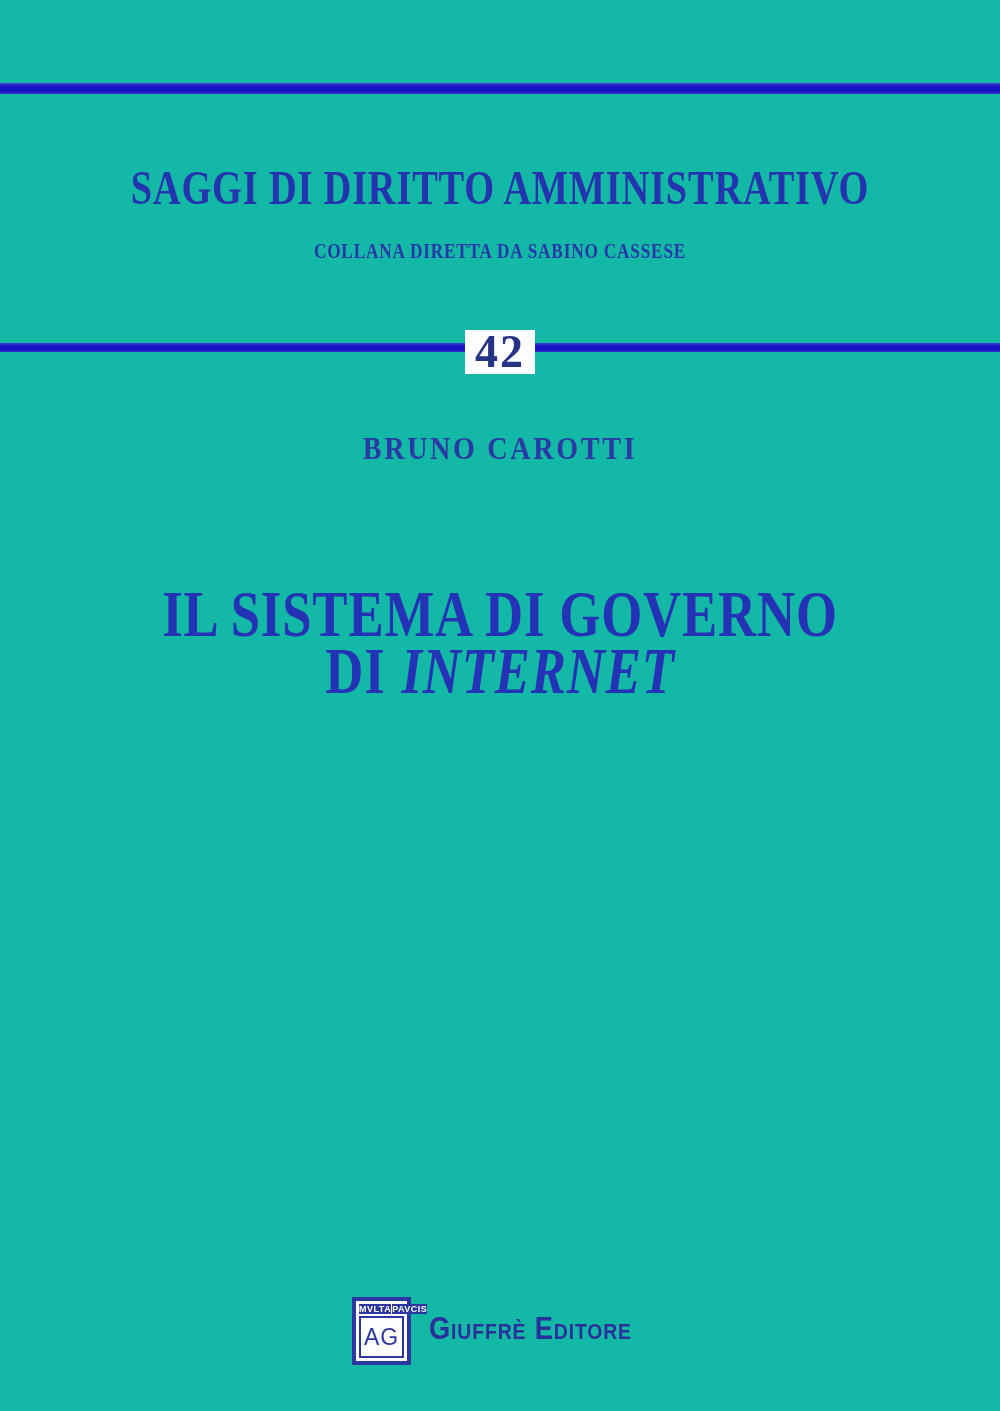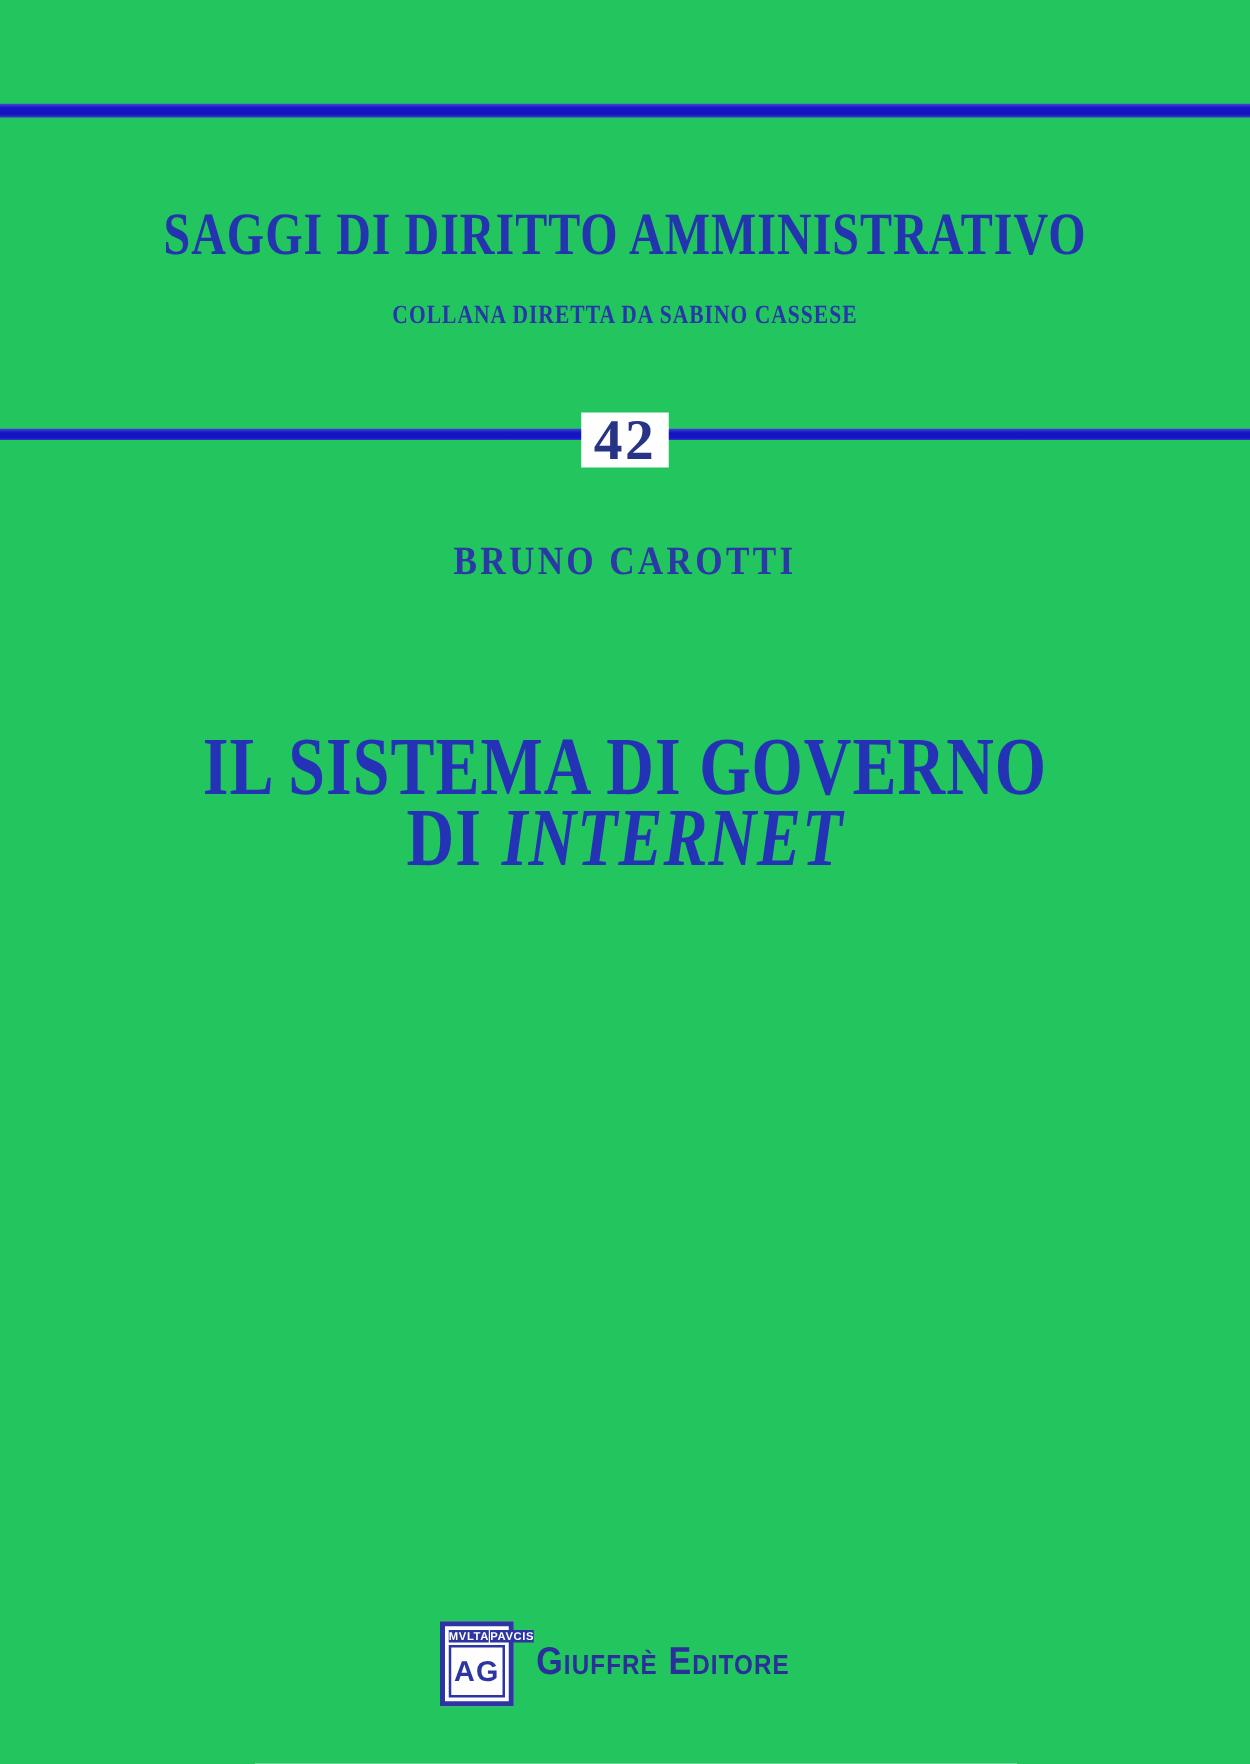--- a/index.html
+++ b/index.html
@@ -5,21 +5,21 @@
   html, body {
     margin: 0;
     padding: 0;
     background: #e8e8e8;
   }
   .page {
     position: relative;
     width: 1000px;
     height: 1411px;
     margin: 0 auto;
-    background: #22c55e;
+    background: #14b8a6;
     overflow: hidden;
     font-family: "Liberation Serif", serif;
   }
 
   
   .top-rule {
     position: absolute;
     left: 0; right: 0;
     top: 83px;
     height: 11px;
@@ -142,21 +142,21 @@
     text-align: center;
     letter-spacing: 0.5px;
   }
   .logo-monogram {
     flex: 1;
     margin-top: 2px;
     border: 2px solid #2d35a0;
     display: flex;
     align-items: center;
     justify-content: center;
-    font-weight: bold;
+    font-weight: normal;
     font-size: 23px;
     letter-spacing: 1px;
     color: #2d35a0;
   }
   .publisher-name {
     position: absolute;
     left: 429px;
     top: 1312px;
     font-family: "Liberation Sans", sans-serif;
     font-variant: small-caps;

